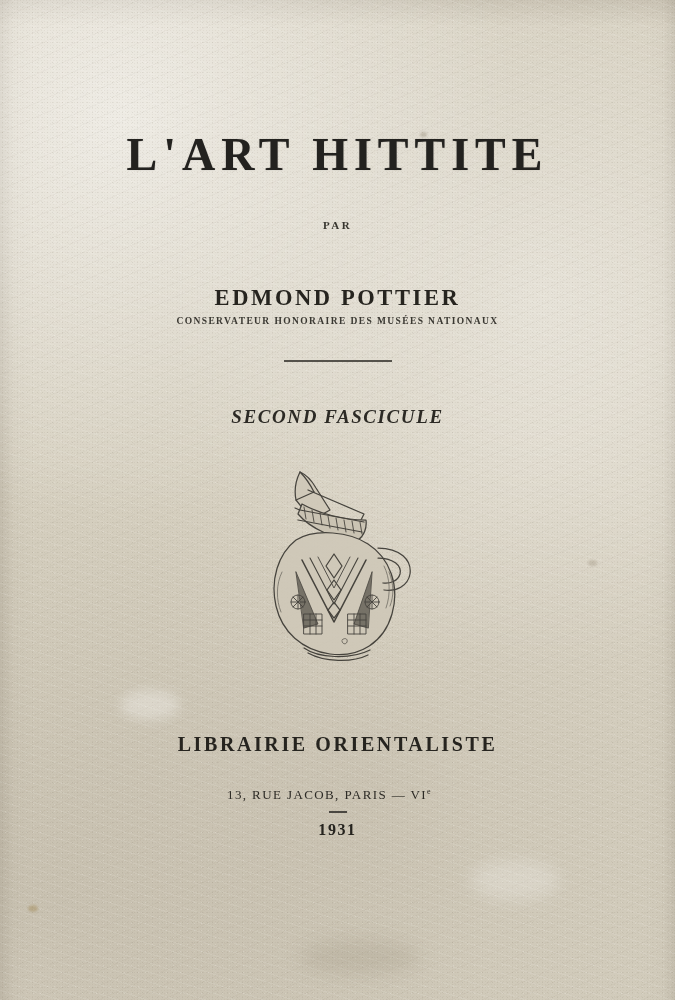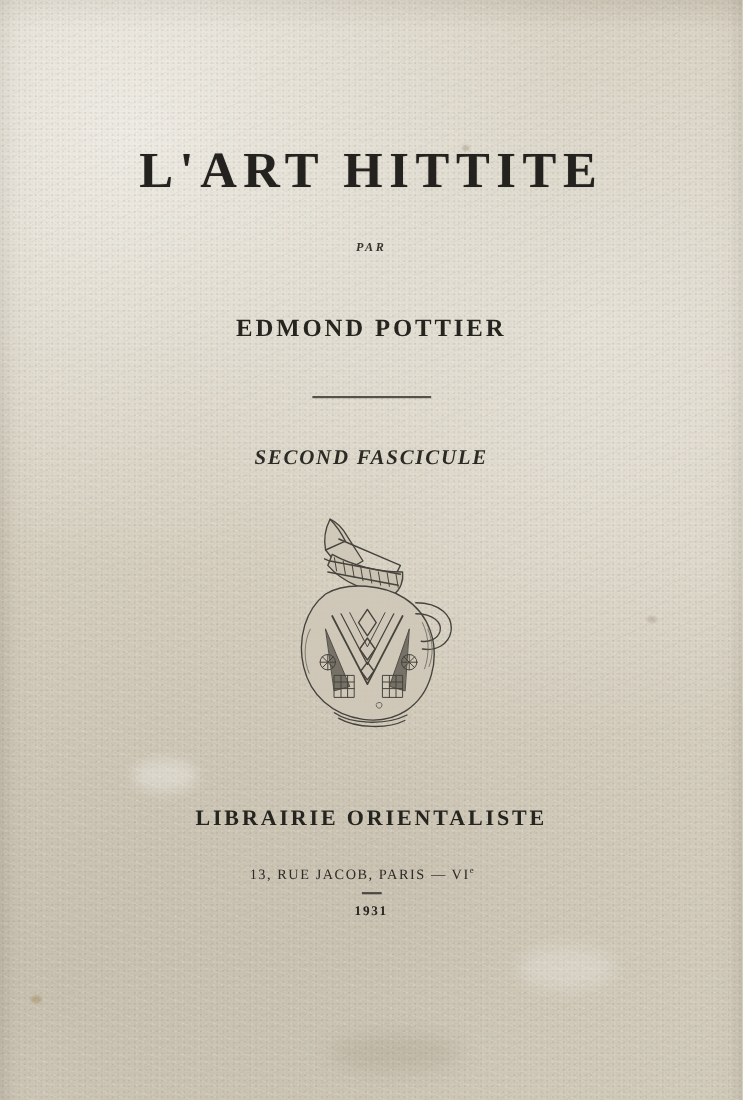--- a/index.html
+++ b/index.html
@@ -85,21 +85,20 @@
 
   .by {
     position: absolute;
     top: 219px;
     left: 0;
     right: 0;
     font-size: 11px;
     letter-spacing: 2.4px;
     font-weight: 700;
     color: #37352f;
-    font-style: italic;
   }
 
   .author {
     position: absolute;
     top: 265px;
     left: 0;
     right: 0;
     font-size: 22.5px;
     letter-spacing: 2.6px;
     font-weight: 700;
@@ -200,21 +199,21 @@
     width: 18px;
     height: 2px;
     background: #3c3a34;
     opacity: 0.9;
   }
   .year {
     position: absolute;
     top: 821px;
     left: 0;
     right: 0;
-    font-size: 12px;
+    font-size: 16px;
     letter-spacing: 1.6px;
     font-weight: 700;
     color: #26241f;
   }
 </style>
 </head>
 <body>
 
 <div class="page">
 
@@ -229,20 +228,21 @@
   <div class="spot" style="left:300px; top:940px; width:120px;height:35px; background:rgba(140,128,108,0.18); filter:blur(9px);"></div>
 
   <div class="content">
 
     <div class="title">L'ART HITTITE</div>
 
     <div class="by">PAR</div>
 
     <div class="author">EDMOND POTTIER</div>
 
+    <div class="aff2">CONSERVATEUR HONORAIRE DES MUSÉES NATIONAUX</div>
 
     <div class="rule"></div>
 
     <div class="fascicule">SECOND FASCICULE</div>
 
     <div class="vessel-wrap">
       <svg width="200" height="215" viewBox="0 0 200 215" style="opacity:0.88">
         <g fill="none" stroke="#33312c" stroke-width="1.25" stroke-linecap="round" stroke-linejoin="round">
 
           <path d="M62 10 C58 18 56 28 58 38 L74 58 L92 48 L78 26 C74 19 69 13 62 10 Z" fill="#cfc8b8"></path>

